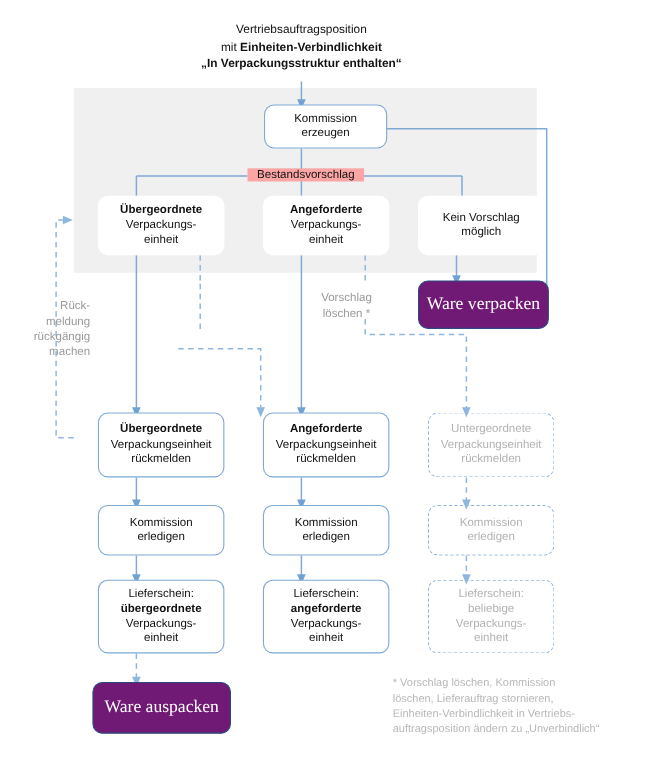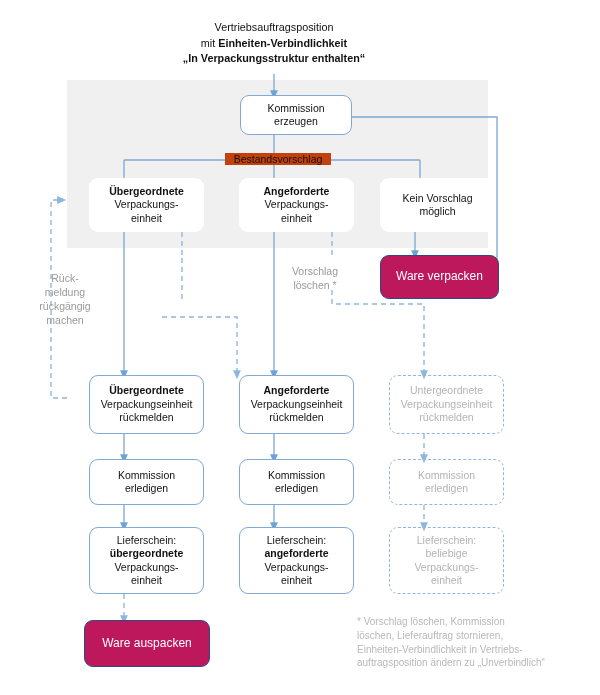--- a/index.html
+++ b/index.html
@@ -29,24 +29,25 @@
     background:#ffffff;
     border:1.3px solid #7FA9D6;
     color:#111111;
   }
   .node-plain {
     background:#ffffff;
     border:none;
     color:#111111;
   }
   .node-dark {
-    background:#be185d;
+    background:#701a75;
     border:1.3px solid #2C4A82;
     color:#ffffff;
-    font-size:12px;
+    font-size:16px;
+    font-family:Liberation Serif, serif;
   }
   .node-ghost {
     background:transparent;
     border:1.3px dashed #8FB6DE;
     color:#b3b3b3;
   }
   .node b { font-weight:bold; }
   .caption {
     position:absolute;
     font-size:10.5px;
@@ -68,21 +69,21 @@
     line-height:1.45;
     color:#111111;
   }
   .title b { font-weight:bold;margin-top:16px; }
   .panel {
     position:absolute;
     background:#f0f0f0;
   }
   .label-chip {
     position:absolute;
-    background:#c2410c;
+    background:#fca5a5;
     font-size:10.5px;
     color:#111111;
     padding:0 4px;
     text-align:center;
   }
   .inner { width:100%; padding:0 4px; box-sizing:border-box; }
 </style>
 </head>
 <body>
 
@@ -182,21 +183,21 @@
     <div class="inner">
       <div>Kein Vorschlag</div>
       <div>möglich</div>
     </div>
   </div>
 
   <div class="node node-dark" style="left:358px; top:255px; width:119px; height:44px;">
     <div class="inner"><span>Ware verpacken</span></div>
   </div>
 
-  <div class="caption" style="left:30px; top:272px; width:70px;">
+  <div class="caption" style="left:12px; top:272px; width:70px;text-align:right;">
     <div>Rück-</div>
     <div>meldung</div>
     <div>rückgängig</div>
     <div>machen</div>
   </div>
 
 
   <div class="caption" style="left:278px; top:265px; width:74px;">
     <div>Vorschlag</div>
     <div>löschen *</div>

